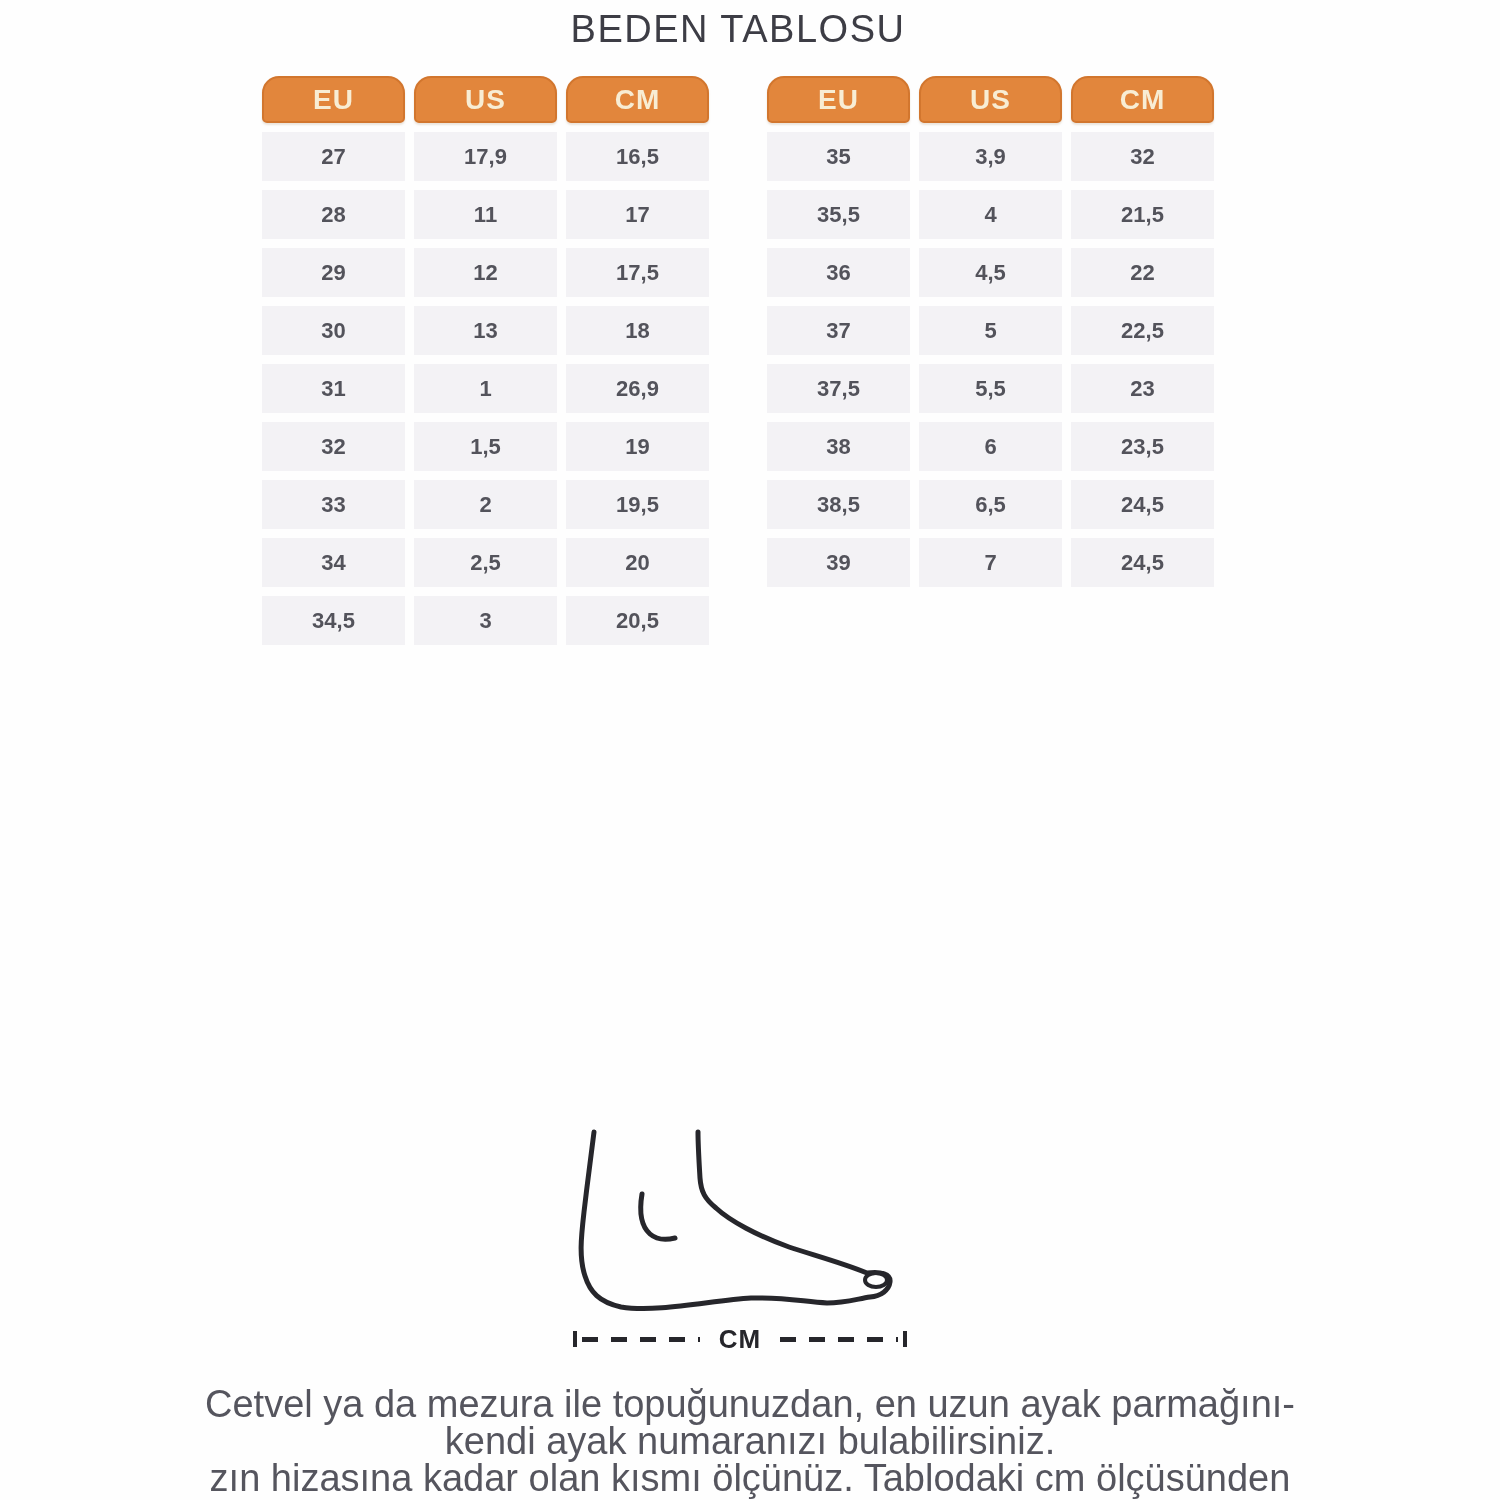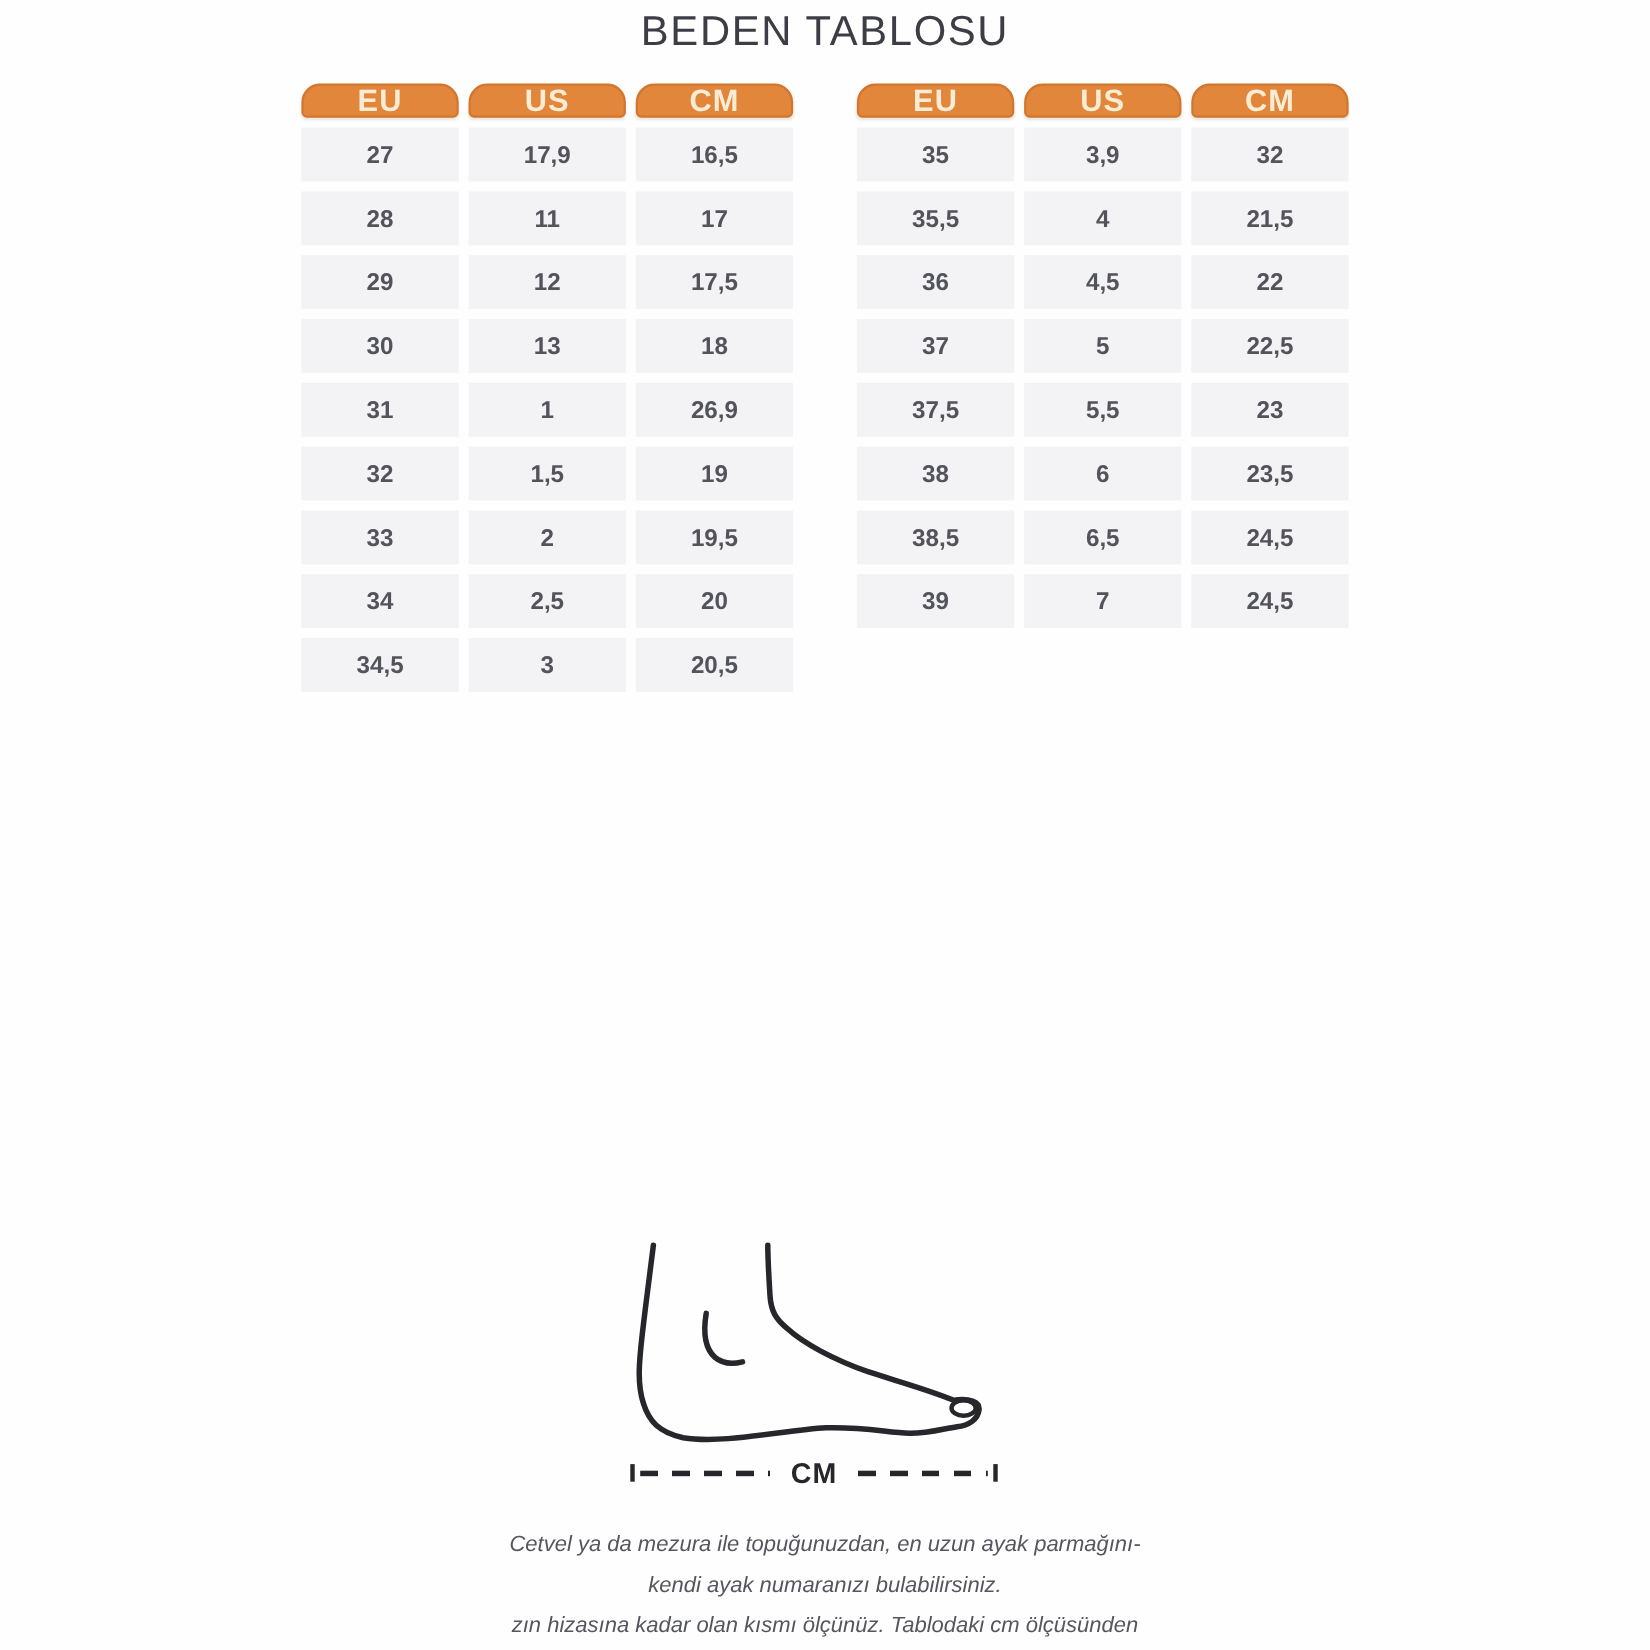--- a/index.html
+++ b/index.html
@@ -10,21 +10,21 @@
   }
   .canvas {
     position: relative;
     width: 1500px;
     height: 1500px;
     background: var(--page-bg, #fefefe);
     overflow: hidden;
   }
   .content {
     position: absolute;
-    left: 274px;
+    left: 262px;
     top: 0;
     width: 952px;
   }
   .page-title {
     margin: 8px 0 0 0;
     text-align: center;
     font-size: 38px;
     font-weight: 400;
     letter-spacing: 1.5px;
     color: var(--title-text, #3d3d45);
@@ -35,21 +35,21 @@
     justify-content: space-between;
   }
   .size-table {
     display: grid;
     grid-template-columns: repeat(3, 143px);
     column-gap: 9px;
     row-gap: 9px;
     align-content: start;
   }
   .tab-header {
-    height: 31px;
+    height: 47px;
     box-sizing: border-box;
     background: var(--header-bg, #e2863c);
     border: 2px solid var(--header-border, #d2762e);
     border-radius: 17px 17px 5px 5px;
     color: var(--header-text, #f8edd4);
     font-size: 28px;
     font-weight: bold;
     letter-spacing: 1px;
     display: flex;
     align-items: center;
@@ -107,24 +107,23 @@
     letter-spacing: 1px;
     margin: 0 14px;
     line-height: 1;
   }
   .instructions {
     position: absolute;
     left: 0;
     top: 1386px;
     width: 1500px;
     text-align: center;
-    font-size: 20px;
+    font-size: 38px;
     line-height: 37px;
     color: var(--instructions-text, #55555e);
-    font-style: italic;
   }
 </style>
 </head>
 <body>
 
 <div class="canvas">
 
   <div class="content">
     <h1 class="page-title">BEDEN TABLOSU</h1>
 

